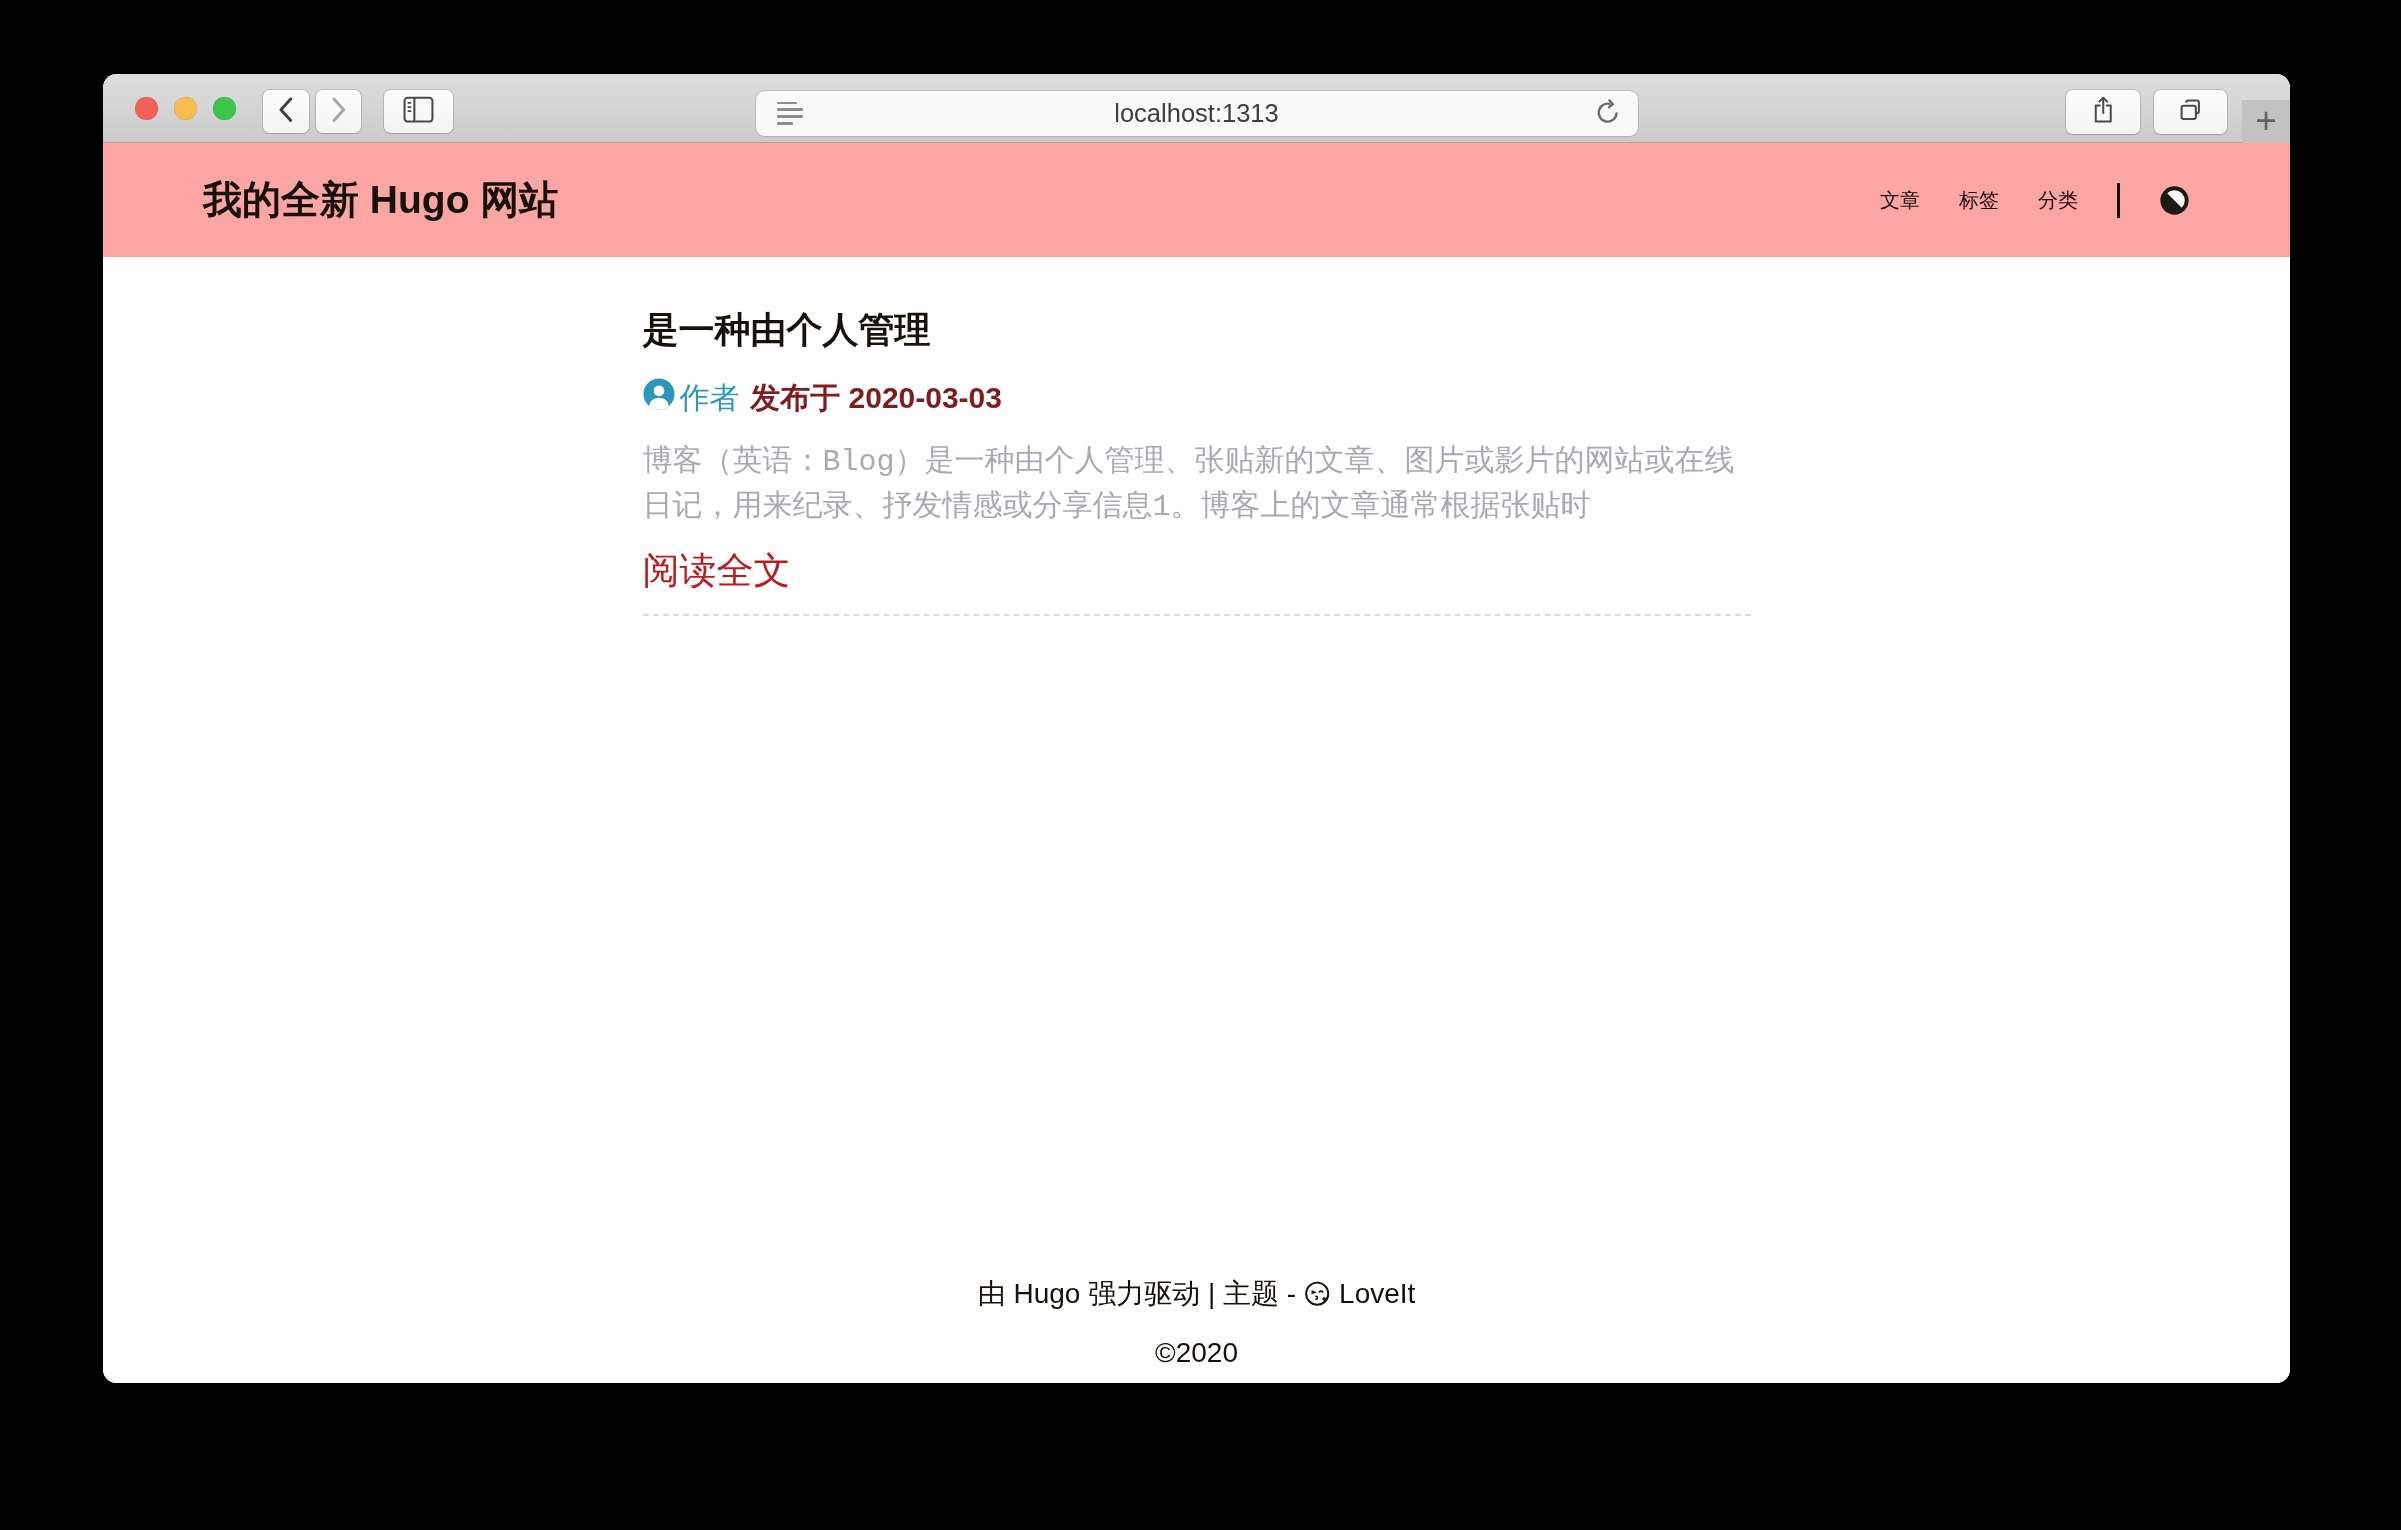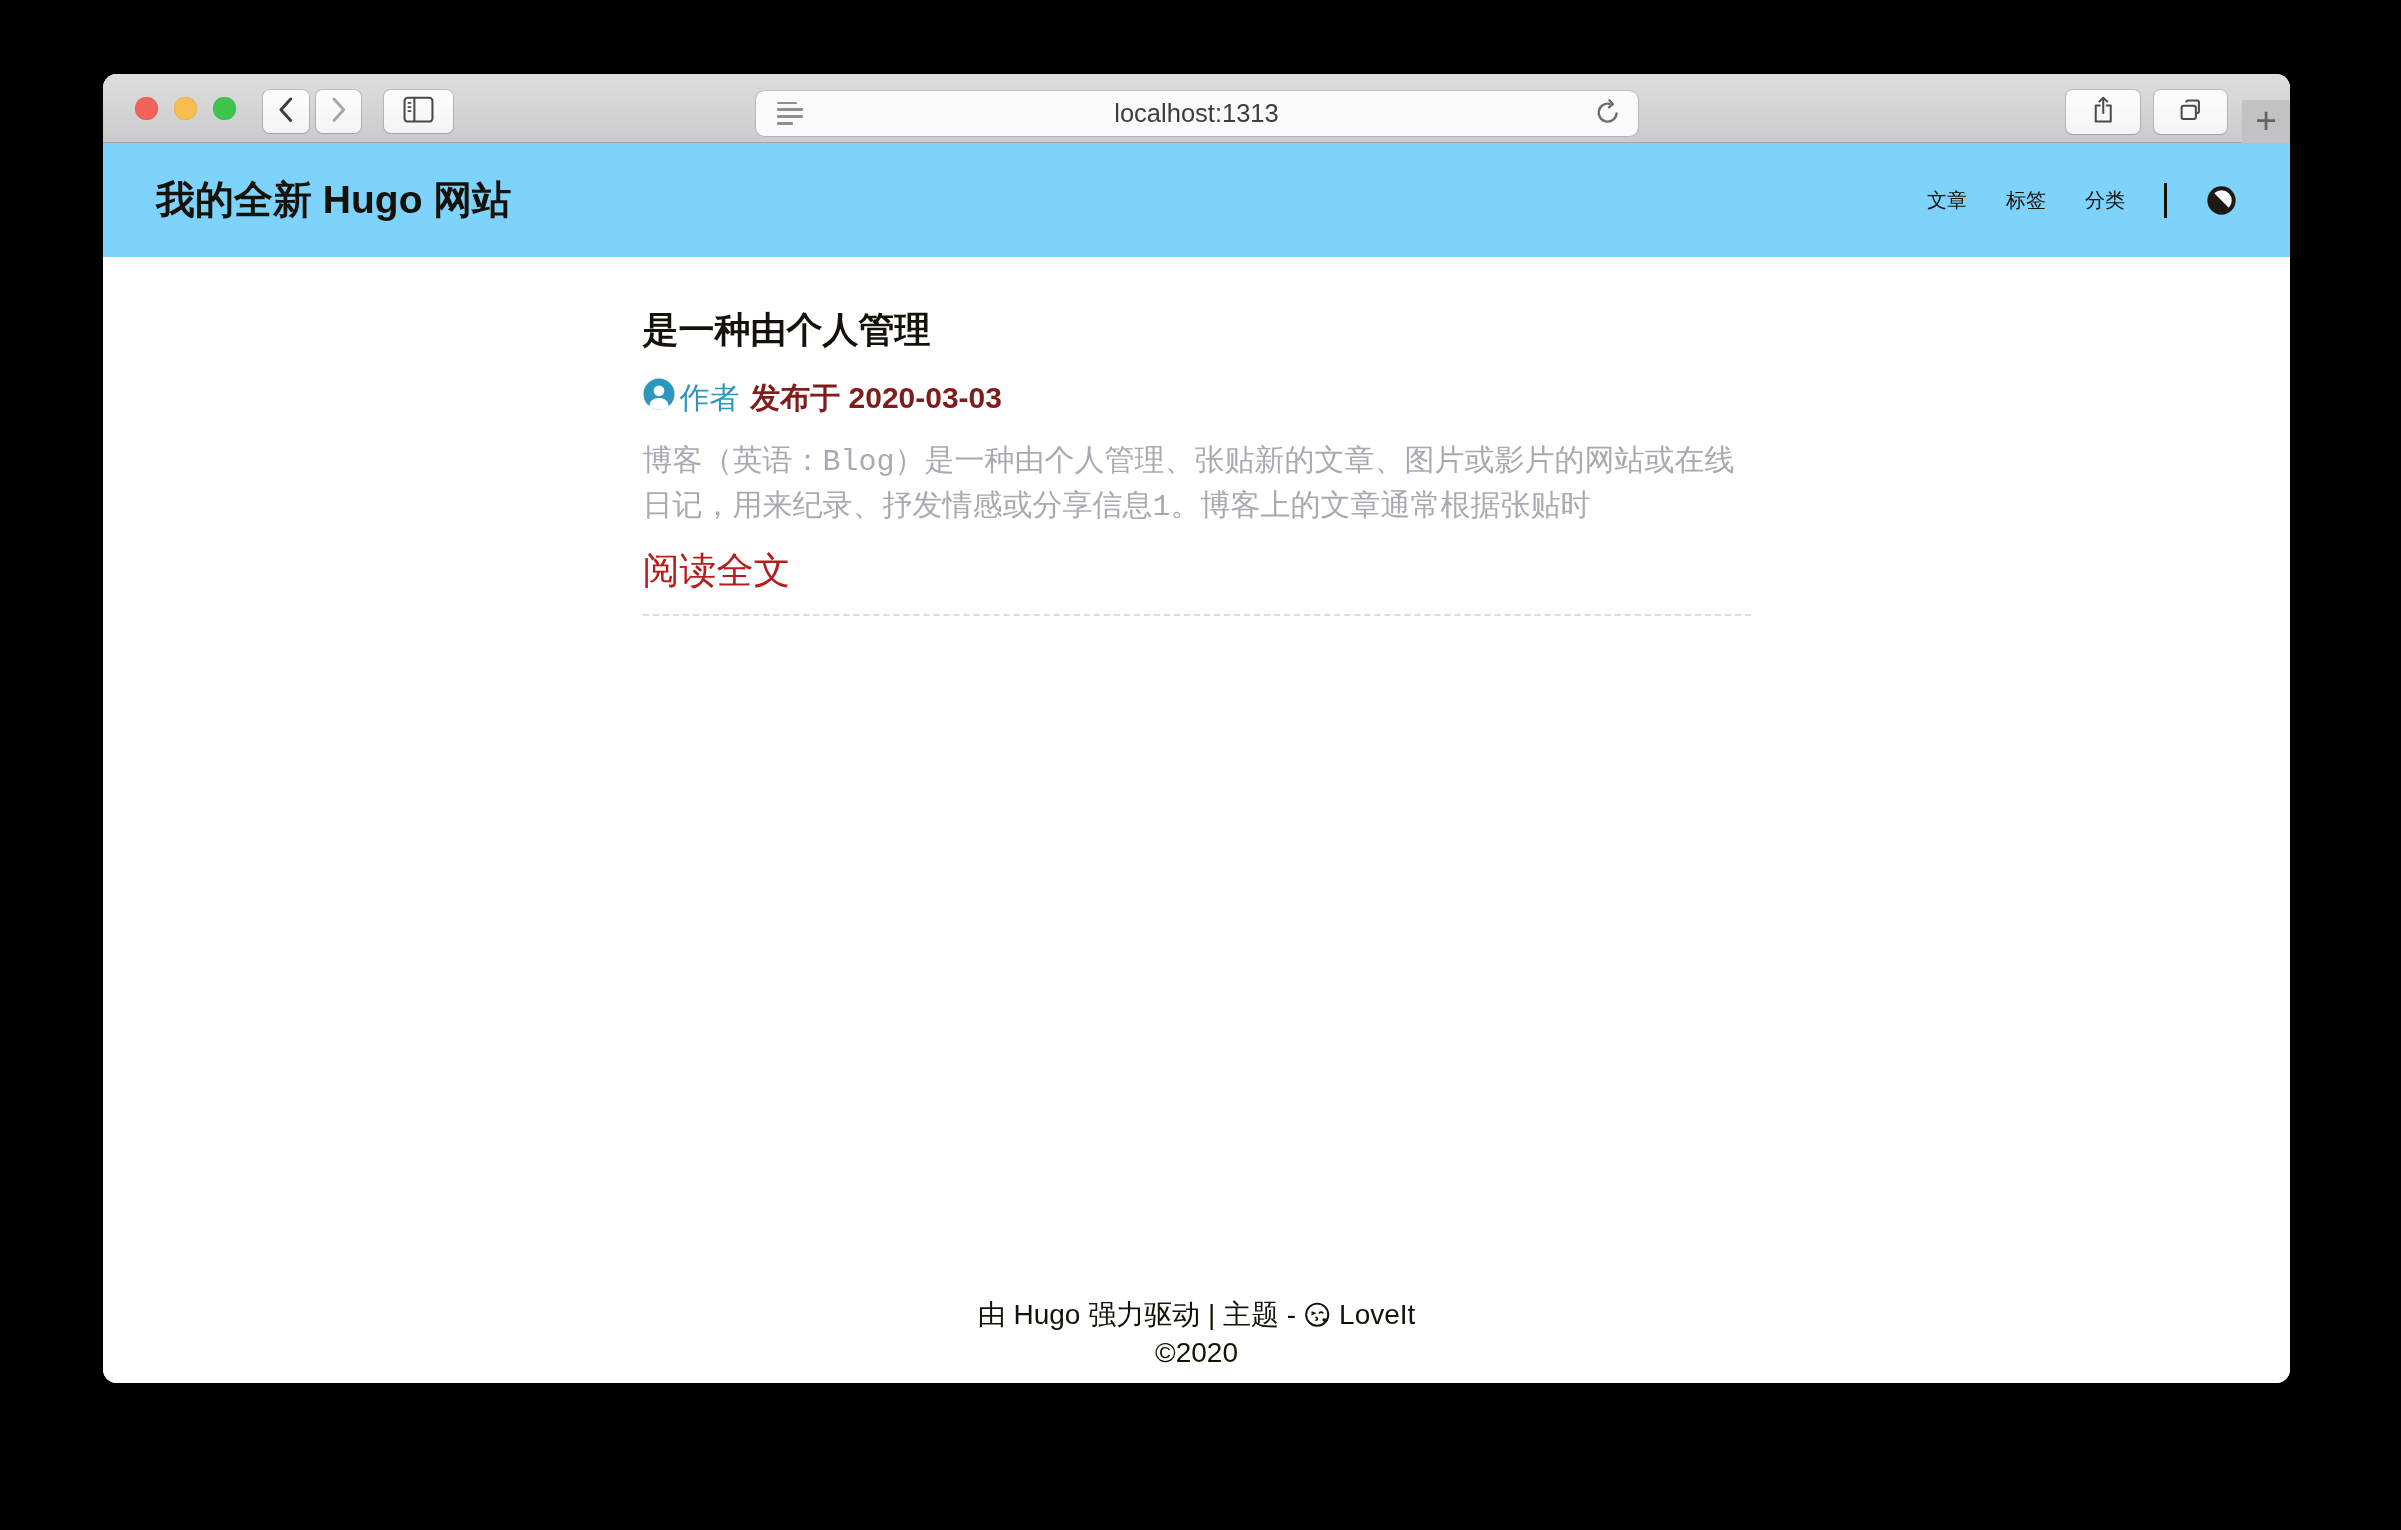--- a/index.html
+++ b/index.html
@@ -37,22 +37,22 @@
   .reader i{ display:block; height:2.9px; background:#8e8e8e; border-radius:1px; }
   .reader i:nth-child(1){ width:19.6px; }
   .reader i:nth-child(2){ width:25.5px; }
   .reader i:nth-child(3){ width:25.5px; }
   .reader i:nth-child(4){ width:15.7px; }
   .url-text{ flex:1; text-align:center; font-size:25.5px; color:#3d3d3d; }
   .refresh{ position:absolute; right:15.7px; width:27.4px; height:27.4px; }
 
   
   .page{ position:relative; height:1240px; background:#fff; color:#161209; }
-  .site-header{ height:114px; background:#7dd3fc; display:flex; align-items:center;
-                justify-content:space-between; padding:0 53px; }
+  .site-header{ height:114px; background:#fca5a5; display:flex; align-items:center;
+                justify-content:space-between; padding:0 100px; }
   .site-title{ font-size:39px; font-weight:bold; color:#161209; }
   .site-nav{ display:flex; align-items:center; gap:39px; }
   .nav-item{ font-size:20px; color:#161209; cursor:pointer; }
   .nav-divider{ width:2.9px; height:35px; background:#161209; }
   .theme-toggle{ width:31px; height:31px; display:flex; cursor:pointer; }
 
   .content{ width:1108px; margin:0 auto; }
   .post{ padding-top:54px; padding-bottom:27.4px; border-bottom:2px dashed #dcdce0; }
   .post-title{ font-size:36px; font-weight:bold; line-height:37px; color:#161209; }
   .post-meta{ margin-top:30px; display:flex; font-size:30px; }
@@ -60,21 +60,21 @@
   .author-name{ color:#2d96bd; text-decoration:none; }
   .meta-date{ color:#7f1d1d; margin-left:10.8px;font-weight:bold; }
   .post-summary{ margin-top:20.6px; font-size:30px; line-height:45px; color:#a9a9b3;
                  max-height:90px; overflow:hidden;font-family:Liberation Mono, monospace; }
   .read-more{ display:inline-block; margin-top:25.5px; font-size:37px; line-height:31px;
               color:#b91c1c; text-decoration:none; }
 
   .site-footer{ position:absolute; bottom:14px; left:0; width:100%; text-align:center;
                 color:#161209; }
   .footer-line1{ font-size:28px; display:flex; align-items:center; justify-content:center; gap:7.8px; }
-  .footer-line2{ font-size:28px; margin-top:3px; display:flex; justify-content:center; }
+  .footer-line2{ font-size:28px; margin-top:24px; display:flex; justify-content:center; }
   .loveit-icon{ width:27.4px; height:27.4px; }
 </style>
 </head>
 <body>
 
 <div class="window">
 
   <div class="chrome">
     <div class="traffic">
       <span class="light" style="background:#f2625a"></span>

